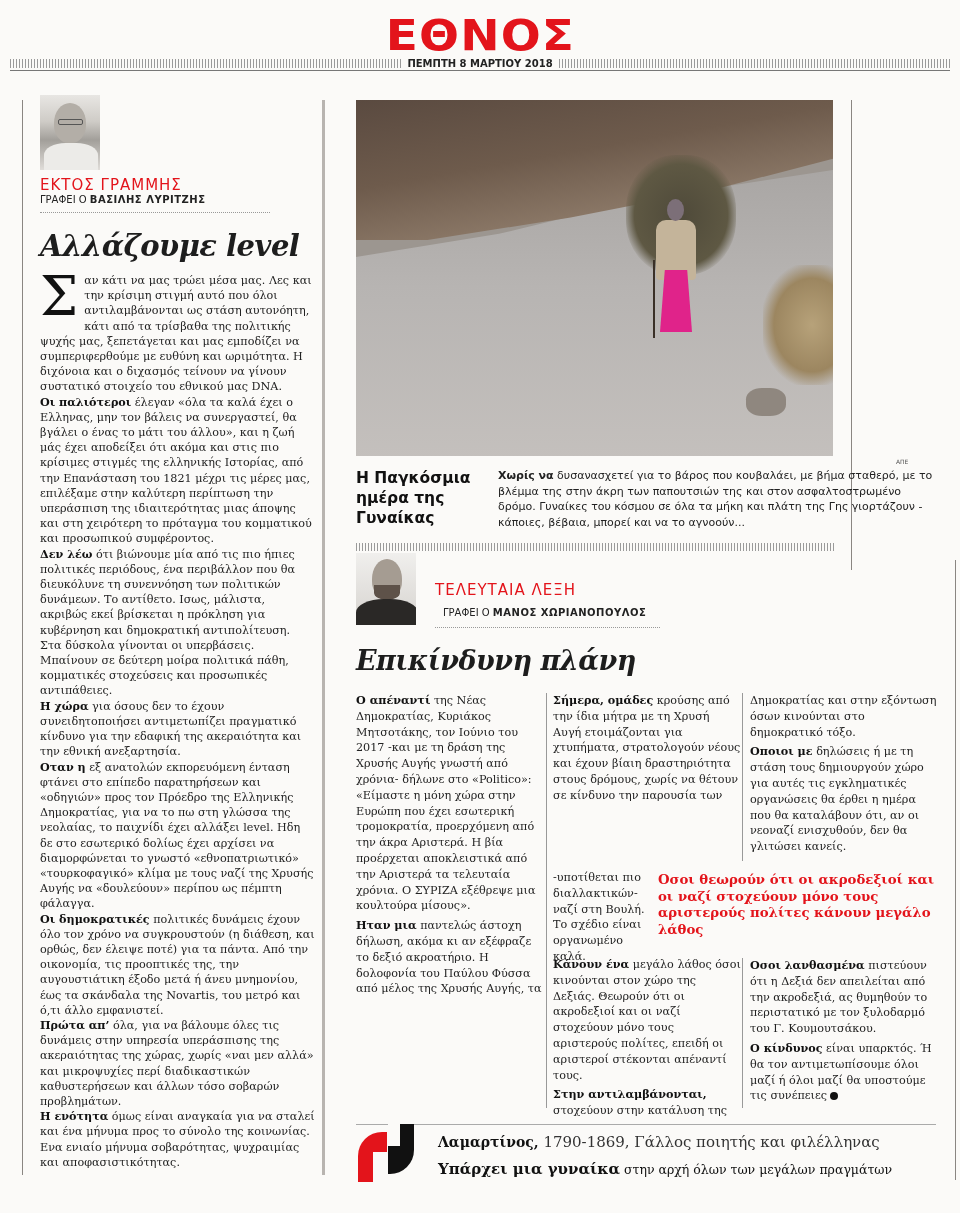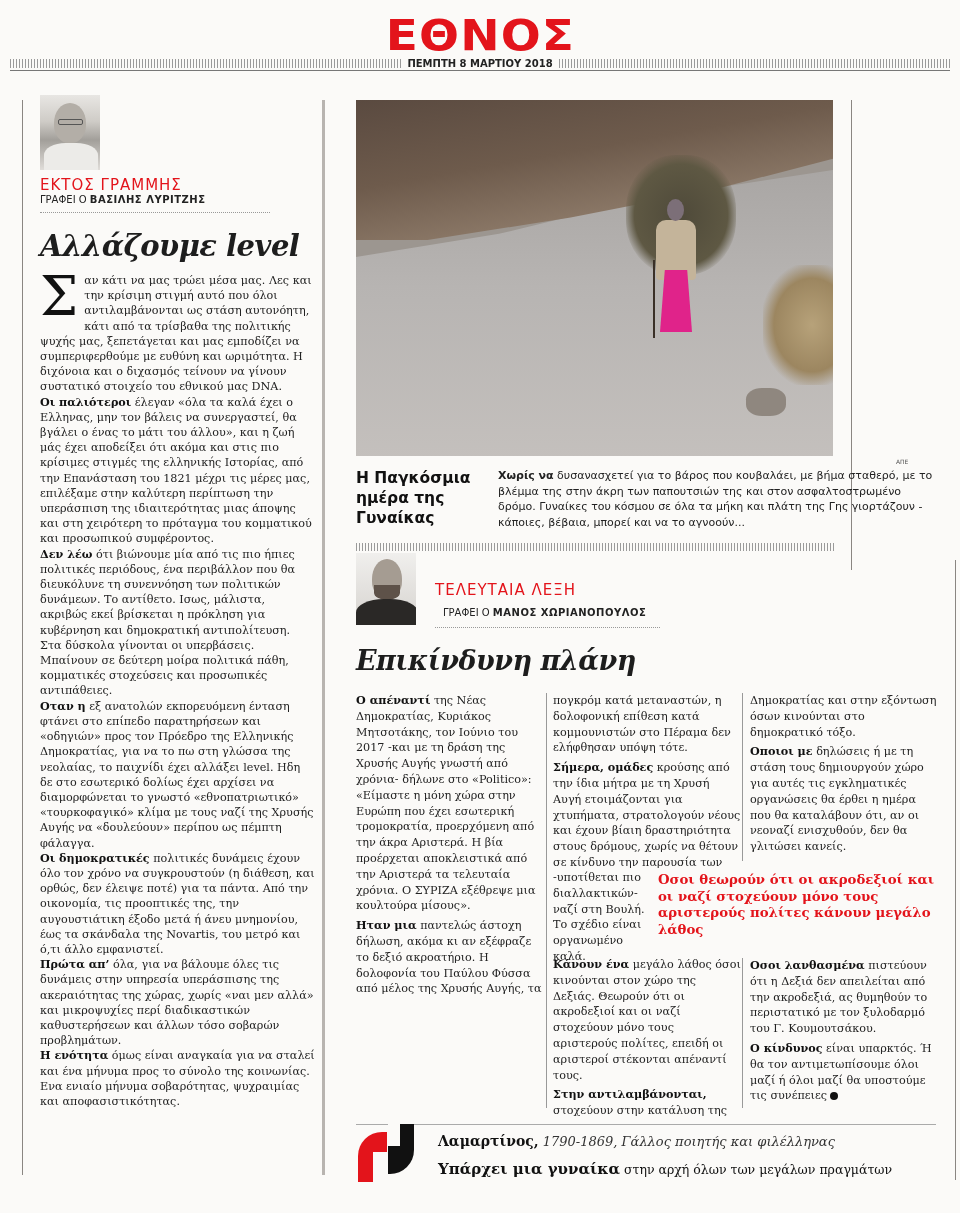--- a/index.html
+++ b/index.html
@@ -78,21 +78,21 @@
   .pull-quote { position: absolute; left: 658px; top: 872px; width: 290px; font-family: "DejaVu Serif", serif; font-weight: bold; font-size: 13.3px; line-height: 16.5px; color: #e3141b; }
 
   .bottom-rule { position: absolute; left: 356px; top: 1124px; width: 580px; height: 1px; background: #aaa; }
   .quote-icon { position: absolute; left: 358px; top: 1124px; width: 58px; height: 58px; }
   .quote-icon .red { position: absolute; left: 0; top: 8px; width: 29px; height: 50px; background: #e3141b; border-radius: 24px 0 0 0; }
   .quote-icon .black { position: absolute; left: 30px; top: 0; width: 26px; height: 50px; background: #111; border-radius: 0 0 24px 0; }
   .quote-icon .notch-r { position: absolute; left: 15px; top: 28px; width: 14px; height: 30px; background: #fbfaf8; }
   .quote-icon .notch-b { position: absolute; left: 30px; top: 0; width: 12px; height: 22px; background: #fbfaf8; }
   .quote-author { position: absolute; left: 438px; top: 1133px; font-family: "DejaVu Serif", serif; font-size: 12px; color: #111; }
   .quote-author b { font-size: 14px; font-weight: bold; }
-  .quote-author span.meta { font-size: 13px; color: #333; font-style: italic; }
+  .quote-author span.meta { font-size: 15px; color: #333; }
   .quote-text { position: absolute; left: 438px; top: 1160px; font-family: "DejaVu Serif", serif; font-size: 12.5px; color: #111; }
   .quote-text b { font-size: 15px; font-weight: bold; }
 </style>
 </head>
 <body>
 
 <div class="masthead">
   <span class="logo">ΕΘΝΟΣ</span>
 </div>
 <div class="dateline">
@@ -120,20 +120,21 @@
   <div class="byline">
     <span>ΓΡΑΦΕΙ Ο</span>
     <b>ΒΑΣΙΛΗΣ ΛΥΡΙΤΖΗΣ</b>
   </div>
   <div class="dotted"></div>
   <h1 class="headline">Αλλάζουμε level</h1>
   <div class="body-text">
     <p><span class="dropcap">Σ</span><span>αν κάτι να μας τρώει μέσα μας. Λες και την κρίσιμη στιγμή αυτό που όλοι αντιλαμβάνονται ως στάση αυτονόητη, κάτι από τα τρίσβαθα της πολιτικής ψυχής μας, ξεπετάγεται και μας εμποδίζει να συμπεριφερθούμε με ευθύνη και ωριμότητα. Η διχόνοια και ο διχασμός τείνουν να γίνουν συστατικό στοιχείο του εθνικού μας DNA.</span></p>
     <p><b>Οι παλιότεροι</b><span> έλεγαν «όλα τα καλά έχει ο Ελληνας, μην τον βάλεις να συνεργαστεί, θα βγάλει ο ένας το μάτι του άλλου», και η ζωή μάς έχει αποδείξει ότι ακόμα και στις πιο κρίσιμες στιγμές της ελληνικής Ιστορίας, από την Επανάσταση του 1821 μέχρι τις μέρες μας, επιλέξαμε στην καλύτερη περίπτωση την υπεράσπιση της ιδιαιτερότητας μιας άποψης και στη χειρότερη το πρόταγμα του κομματικού και προσωπικού συμφέροντος.</span></p>
     <p><b>Δεν λέω</b><span> ότι βιώνουμε μία από τις πιο ήπιες πολιτικές περιόδους, ένα περιβάλλον που θα διευκόλυνε τη συνεννόηση των πολιτικών δυνάμεων. Το αντίθετο. Ισως, μάλιστα, ακριβώς εκεί βρίσκεται η πρόκληση για κυβέρνηση και δημοκρατική αντιπολίτευση. Στα δύσκολα γίνονται οι υπερβάσεις. Μπαίνουν σε δεύτερη μοίρα πολιτικά πάθη, κομματικές στοχεύσεις και προσωπικές αντιπάθειες.</span></p>
+    <p><b>Η χώρα</b><span> για όσους δεν το έχουν συνειδητοποιήσει αντιμετωπίζει πραγματικό κίνδυνο για την εδαφική της ακεραιότητα και την εθνική ανεξαρτησία.</span></p>
     <p><b>Οταν η</b><span> εξ ανατολών εκπορευόμενη ένταση φτάνει στο επίπεδο παρατηρήσεων και «οδηγιών» προς τον Πρόεδρο της Ελληνικής Δημοκρατίας, για να το πω στη γλώσσα της νεολαίας, το παιχνίδι έχει αλλάξει level. Ηδη δε στο εσωτερικό δολίως έχει αρχίσει να διαμορφώνεται το γνωστό «εθνοπατριωτικό» «τουρκοφαγικό» κλίμα με τους ναζί της Χρυσής Αυγής να «δουλεύουν» περίπου ως πέμπτη φάλαγγα.</span></p>
     <p><b>Οι δημοκρατικές</b><span> πολιτικές δυνάμεις έχουν όλο τον χρόνο να συγκρουστούν (η διάθεση, και ορθώς, δεν έλειψε ποτέ) για τα πάντα. Από την οικονομία, τις προοπτικές της, την αυγουστιάτικη έξοδο μετά ή άνευ μνημονίου, έως τα σκάνδαλα της Novartis, του μετρό και ό,τι άλλο εμφανιστεί.</span></p>
     <p><b>Πρώτα απ’</b><span> όλα, για να βάλουμε όλες τις δυνάμεις στην υπηρεσία υπεράσπισης της ακεραιότητας της χώρας, χωρίς «ναι μεν αλλά» και μικροψυχίες περί διαδικαστικών καθυστερήσεων και άλλων τόσο σοβαρών προβλημάτων.</span></p>
     <p><b>Η ενότητα</b><span> όμως είναι αναγκαία για να σταλεί και ένα μήνυμα προς το σύνολο της κοινωνίας. Ενα ενιαίο μήνυμα σοβαρότητας, ψυχραιμίας και αποφασιστικότητας.</span></p>
 
   </div>
 </div>
 
 <div class="photo">
   <div class="road"></div>
@@ -168,21 +169,20 @@
   <div class="dotted"></div>
 </div>
 <h2 class="headline2">Επικίνδυνη πλάνη</h2>
 
 <div class="col c1">
   <p><b>Ο απέναντί</b><span> της Νέας Δημοκρατίας, Κυριάκος Μητσοτάκης, τον Ιούνιο του 2017 -και με τη δράση της Χρυσής Αυγής γνωστή από χρόνια- δήλωνε στο «Politico»: «Είμαστε η μόνη χώρα στην Ευρώπη που έχει εσωτερική τρομοκρατία, προερχόμενη από την άκρα Αριστερά. Η βία προέρχεται αποκλειστικά από την Αριστερά τα τελευταία χρόνια. Ο ΣΥΡΙΖΑ εξέθρεψε μια κουλτούρα μίσους».</span></p>
   <p><b>Ηταν μια</b><span> παντελώς άστοχη δήλωση, ακόμα κι αν εξέφραζε το δεξιό ακροατήριο. Η δολοφονία του Παύλου Φύσσα από μέλος της Χρυσής Αυγής, τα</span></p>
 </div>
 
 <div class="col c2">
-  <p><span>πογκρόμ κατά μεταναστών, η δολοφονική επίθεση κατά κομμουνιστών στο Πέραμα δεν ελήφθησαν υπόψη τότε.</span></p>
   <p><b>Σήμερα, ομάδες</b><span> κρούσης από την ίδια μήτρα με τη Χρυσή Αυγή ετοιμάζονται για χτυπήματα, στρατολογούν νέους και έχουν βίαιη δραστηριότητα στους δρόμους, χωρίς να θέτουν σε κίνδυνο την παρουσία των</span></p>
 </div>
 <div class="col c2b">
   <p>-υποτίθεται πιο διαλλακτικών- ναζί στη Βουλή. Το σχέδιο είναι οργανωμένο καλά.</p>
 </div>
 <div class="col c2c">
   <p><b>Κάνουν ένα</b><span> μεγάλο λάθος όσοι κινούνται στον χώρο της Δεξιάς. Θεωρούν ότι οι ακροδεξιοί και οι ναζί στοχεύουν μόνο τους αριστερούς πολίτες, επειδή οι αριστεροί στέκονται απέναντί τους.</span></p>
   <p><b>Στην αντιλαμβάνονται,</b><span> στοχεύουν στην κατάλυση της</span></p>
 </div>
 

